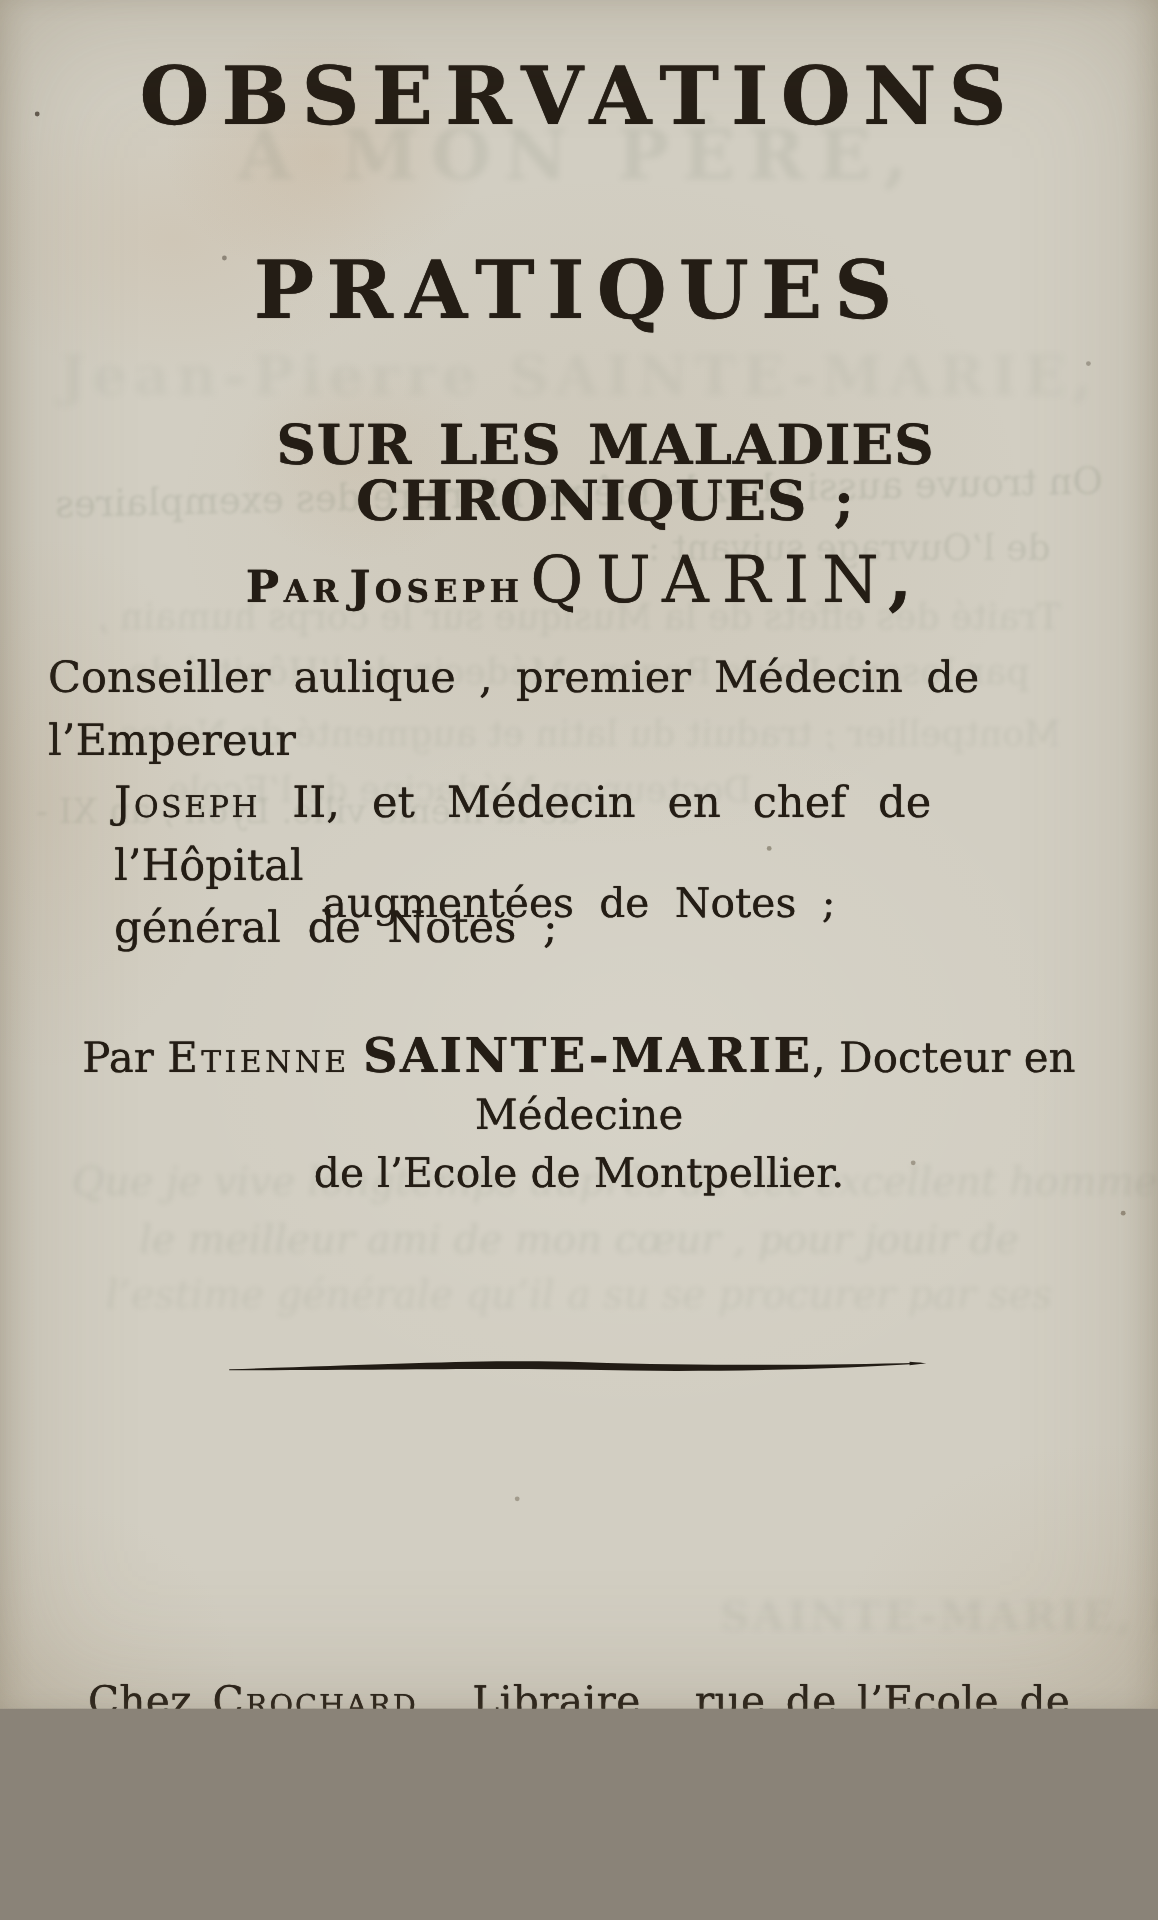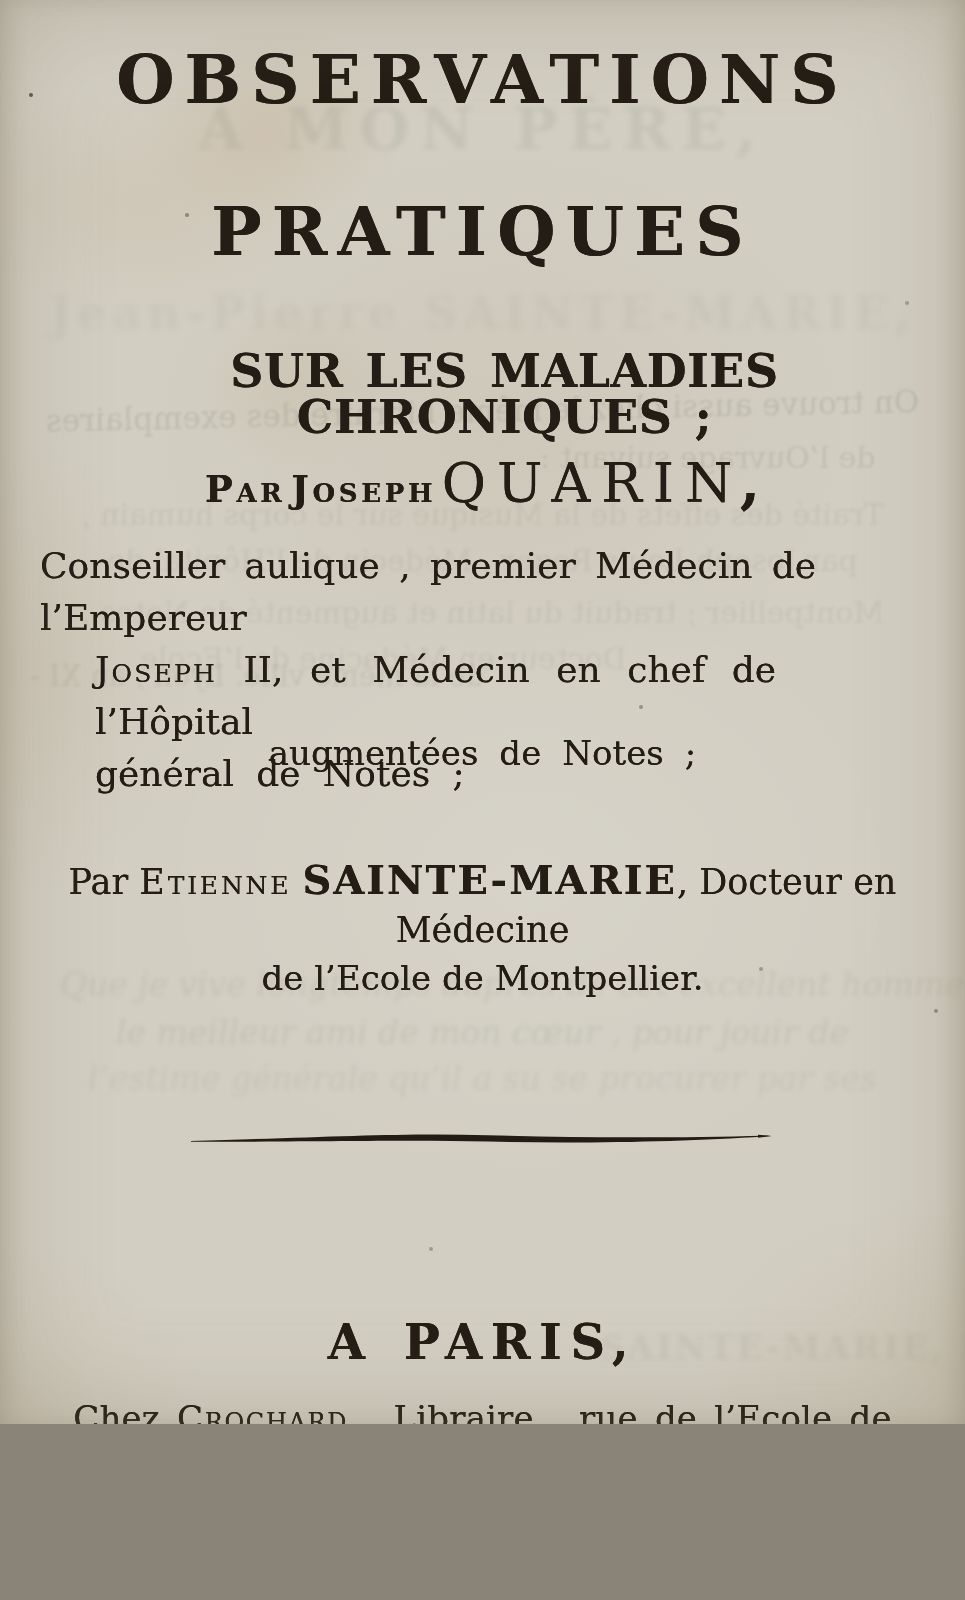--- a/index.html
+++ b/index.html
@@ -96,21 +96,21 @@
   <div class="ghost g5 mir">par Joseph-Louis Roger , Médecin de l’Hôpital de</div>
   <div class="ghost g6 mir">Montpellier ; traduit du latin et augmenté de Notes ,</div>
   <div class="ghost g7 mir">Docteur en Médecine de l’Ecole</div>
   <div class="ghost g8 mir">de la même ville. Lyon , an XI -</div>
   <div class="ghost g9">Que je vive longtemps auprès de cet excellent homme ,</div>
   <div class="ghost g10">le meilleur ami de mon cœur , pour jouir de</div>
   <div class="ghost g11">l’estime générale qu’il a su se procurer par ses</div>
   <div class="ghost g12">SAINTE-MARIE, D. M.</div>
 
   <h1 class="abs center title1 ink" style="margin:0;">OBSERVATIONS</h1>
-  <h1 class="abs center title2 ink" style="margin:0;">PRATIQUES</h1>
+  <h1 class="abs center title2 ink" style="margin:10px;">PRATIQUES</h1>
   <h2 class="abs center subtitle ink" style="margin:0;">SUR LES MALADIES CHRONIQUES ;</h2>
 
   <div class="abs byline ink">
     <span class="sc">Par</span>
     <span class="sc">Joseph</span>
     <span class="big">QUARIN</span>
       <span class="big-comma">,</span>
   </div>
 
   <div class="abs titlesblk ink">
@@ -126,21 +126,20 @@
   <div class="abs center translator ink">
     <div><span>Par</span>&nbsp;<span class="sc">Etienne</span>&nbsp;<span class="caps">SAINTE-MARIE</span><span>, Docteur en Médecine</span></div>
     <div class="l2">de l’Ecole de Montpellier.</div>
   </div>
 
   <svg class="swelled" viewBox="0 0 585 18" xmlns="http://www.w3.org/2000/svg">
     <path d="M3,9 C140,6 215,2 300,5.2 C400,9.2 505,9 579,7.6 L582,8 C505,12.8 400,14.6 300,11.6 C215,9.2 140,10.8 3,9.8 Z" fill="#221c15"></path>
     <path d="M570,6.8 L584,8 L570,9.6 Z" fill="#221c15"></path>
   </svg>
 
-  <div class="abs center city ink">A PARIS,</div>
 
   <div class="abs center publine ink"><span>Chez </span><span class="sc">Crochard</span><span> , Libraire , rue de l’Ecole de Médecine , n</span><sup>o</sup><span>. 3.</span></div>
 
   <div class="shortrule"></div>
 
   <div class="abs center year ink"><span class="os-x">1</span><span>8</span><span class="os-x">0</span><span class="os-desc">7</span><span>.</span></div>
 
   <div class="specks"></div>
 </div>
 

